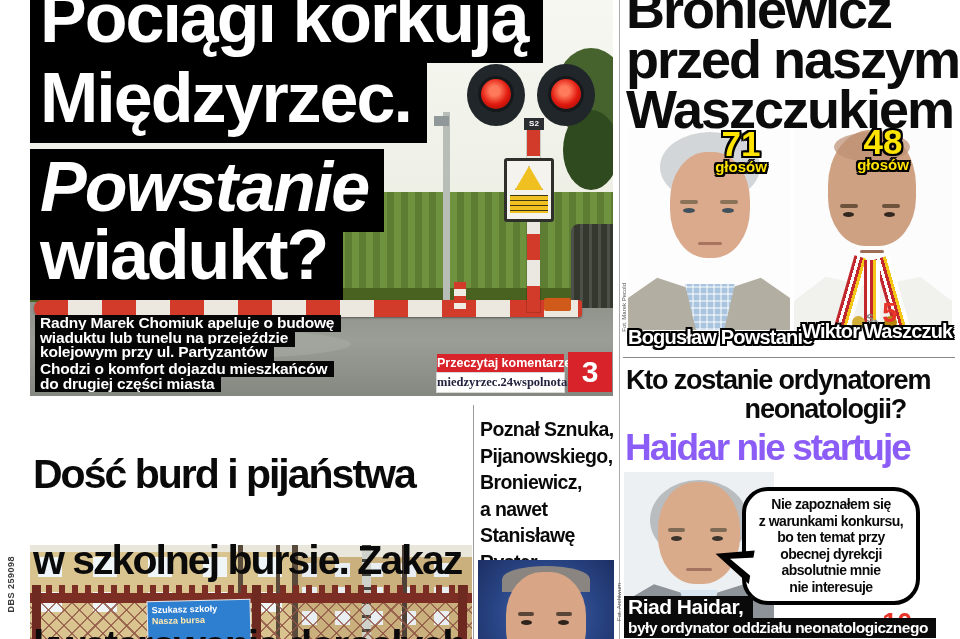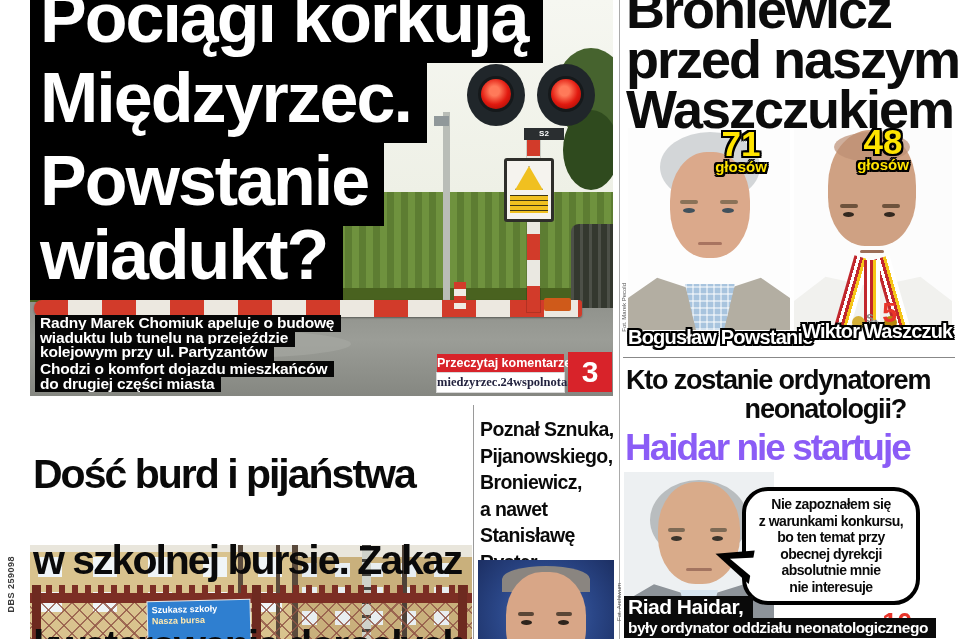--- a/index.html
+++ b/index.html
@@ -16,43 +16,43 @@
            background:linear-gradient(#8f918b,#9b9d97 40%,#858781);}
   .pc-road::before{content:"";position:absolute;left:10%;top:30%;width:45%;height:30%;
            background:#a8aaa4;border-radius:50%;filter:blur(0px);opacity:.6;}
   .pc-graypole{position:absolute;left:413px;top:112px;width:7px;height:196px;background:#b9bdb7;}
   .pc-speaker{position:absolute;left:404px;top:116px;width:15px;height:10px;background:#90989a;}
   .sig{position:absolute;width:58px;height:62px;border-radius:50%;background:#20262a;}
   .sig.left{left:437px;top:64px;} .sig.right{left:507px;top:64px;}
   .sig::after{content:"";position:absolute;left:14px;top:15px;width:30px;height:30px;border-radius:50%;
       background:radial-gradient(circle at 45% 40%,#ff7a5a 0 20%,#e21a10 55%,#8a0600 100%);
       box-shadow:0 0 0 3px #15191b;}
-  .pc-polecap{position:absolute;left:494px;top:118px;width:40px;height:12px;background:#2a2e30;color:#fff;
-      font-size:8px;font-weight:bold;text-align:center;line-height:12px;margin-top:10px;}
+  .pc-polecap{position:absolute;left:494px;top:118px;width:20px;height:12px;background:#2a2e30;color:#fff;
+      font-size:8px;font-weight:bold;text-align:center;line-height:12px;}
   .pc-pole{position:absolute;left:497px;top:130px;width:13px;height:182px;
       background:repeating-linear-gradient(180deg,#d23b2a 0 26px,#eae8e1 26px 52px);box-shadow:0 0 0 1px rgba(0,0,0,.15);}
   .warn-sign{position:absolute;left:474px;top:158px;width:44px;height:58px;background:#f5f3ee;
       border:3px solid #2e2e2a;border-radius:3px;}
   .warn-tri{position:absolute;left:8px;top:5px;width:28px;height:24px;background:#f0c020;
       clip-path:polygon(50% 0,0 100%,100% 100%);box-shadow:0 0 0 1px #2e2e2a;}
   .warn-strip{position:absolute;left:3px;top:34px;width:38px;height:18px;background:#f0c020;
       background-image:repeating-linear-gradient(180deg,rgba(30,30,20,.85) 0 1.5px,transparent 1.5px 5px);}
   .pc-tree1{position:absolute;right:-14px;top:48px;width:72px;height:90px;border-radius:50%;background:#46632e;}
   .pc-tree2{position:absolute;right:-6px;top:110px;width:56px;height:80px;border-radius:50%;background:#2f4a1e;}
   .pc-bench{position:absolute;right:0;top:224px;width:42px;height:84px;background:#34382f;border-radius:8px 0 0 8px;
       background-image:repeating-linear-gradient(90deg,rgba(255,255,255,.12) 0 3px,transparent 3px 9px);}
   .pc-postsmall{position:absolute;left:424px;top:282px;width:12px;height:27px;
       background:repeating-linear-gradient(180deg,#d23b2a 0 7px,#efece4 7px 14px);}
   .pc-orange{position:absolute;left:514px;top:298px;width:27px;height:13px;background:#cf5a1a;border-radius:2px;}
   .pc-barrier{position:absolute;left:4px;top:300px;width:548px;height:17px;border-radius:8px 3px 3px 8px;
       background:repeating-linear-gradient(90deg,#d23b2a 0 34px,#ece8e0 34px 68px);box-shadow:0 1px 2px rgba(0,0,0,.4);}
 
   .h1line{position:absolute;background:#000;color:#fff;font-weight:bold;font-size:70px;
       letter-spacing:-2px;line-height:1.04;padding:2px 16px 8px 10px;white-space:nowrap;z-index:6;}
-  .h1-1{left:30px;top:-20px;} .h1-2{left:30px;top:60px;} .h1-3{left:30px;top:143px;} .h1-4{left:30px;top:217px;}
+  .h1-1{left:30px;top:-20px;} .h1-2{left:30px;top:60px;} .h1-3{left:30px;top:149px;font-style:italic;} .h1-4{left:30px;top:217px;}
 
   .strip{position:absolute;left:35px;background:#060606;color:#fff;font-weight:bold;font-size:15.5px;
       letter-spacing:-0.2px;line-height:13.5px;padding:1px 7px 2px 5px;white-space:nowrap;z-index:7;}
   .s1{top:315px;} .s2{top:330px;} .s3{top:344px;} .s4{top:360.5px;} .s5{top:375.5px;}
 
   .com-red{position:absolute;left:437px;top:354px;width:127px;height:19px;background:#d8232a;color:#fff;
       font-size:12.5px;font-weight:bold;text-align:center;line-height:19px;z-index:8;white-space:nowrap;}
   .com-url{position:absolute;left:437px;top:373px;width:127px;height:19px;background:#fff;color:#23233f;
       font-family:"Liberation Serif",serif;font-weight:bold;font-size:12.5px;text-align:center;line-height:18px;
       box-shadow:0 0 0 1px #d8d8d8;z-index:8;white-space:nowrap;}

